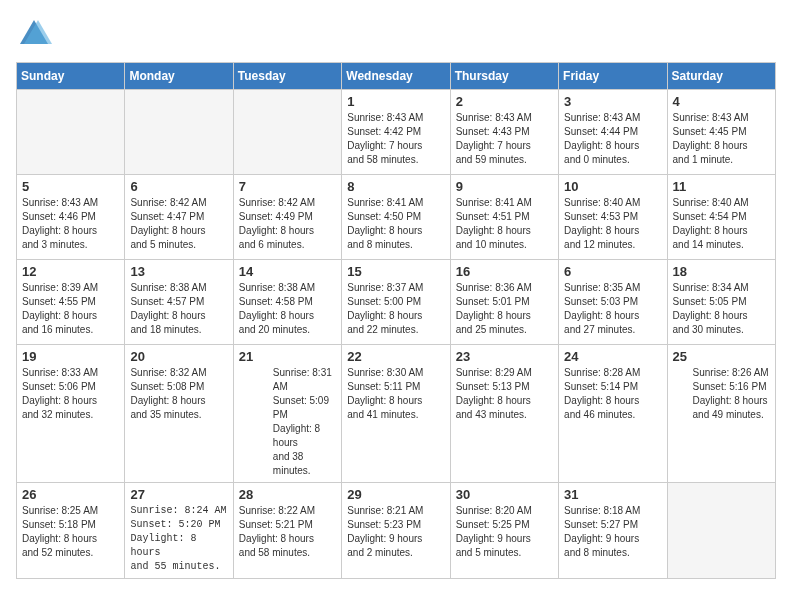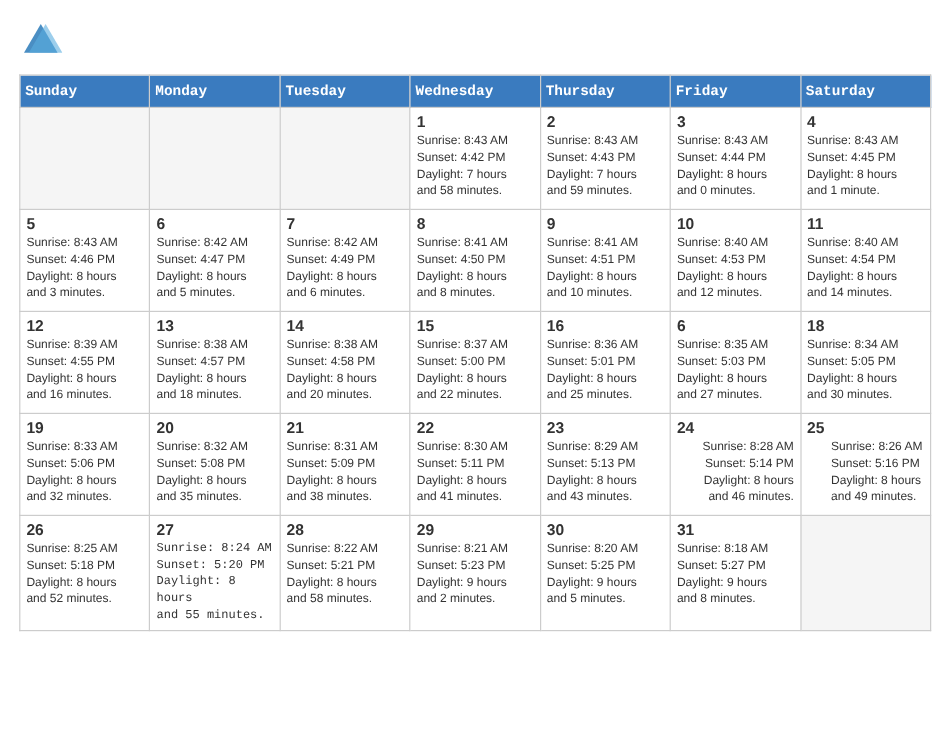--- a/index.html
+++ b/index.html
@@ -52,21 +52,20 @@
       table-layout: fixed;
     }
     .calendar th {
       background: #3a7bbf;
       color: #fff;
       font-size: 12px;
       font-weight: bold;
       padding: 6px 4px;
       text-align: left;
       border: 1px solid #ccc;
-      font-family: Liberation Mono, monospace;
     }
     .calendar td {
       border: 1px solid #ccc;
       vertical-align: top;
       padding: 4px 5px;
       font-size: 10px;
       color: #333;
       height: 85px;
       background: #fff;
     }
@@ -264,42 +263,42 @@
         </td>
         <td>
           <span class="day-num">20</span>
           <div class="day-info" style="white-space: pre-line;">Sunrise: 8:32 AM
 Sunset: 5:08 PM
 Daylight: 8 hours
 and 35 minutes.</div>
         </td>
         <td>
           <span class="day-num">21</span>
-          <div class="day-info" style="white-space: pre-line;">Sunrise: 8:31 AM
+          <div class="day-info" style="white-space: pre-line; margin-left: 34px;">Sunrise: 8:31 AM
 Sunset: 5:09 PM
 Daylight: 8 hours
 and 38 minutes.</div>
         </td>
         <td>
           <span class="day-num">22</span>
           <div class="day-info" style="white-space: pre-line;">Sunrise: 8:30 AM
 Sunset: 5:11 PM
 Daylight: 8 hours
 and 41 minutes.</div>
         </td>
         <td>
           <span class="day-num">23</span>
           <div class="day-info" style="white-space: pre-line;">Sunrise: 8:29 AM
 Sunset: 5:13 PM
 Daylight: 8 hours
 and 43 minutes.</div>
         </td>
         <td>
           <span class="day-num">24</span>
-          <div class="day-info" style="white-space: pre-line; text-align: right;">Sunrise: 8:28 AM
+          <div class="day-info" style="white-space: pre-line;">Sunrise: 8:28 AM
 Sunset: 5:14 PM
 Daylight: 8 hours
 and 46 minutes.</div>
         </td>
         <td>
           <span class="day-num">25</span>
           <div class="day-info" style="white-space: pre-line; margin-left: 20px;">Sunrise: 8:26 AM
 Sunset: 5:16 PM
 Daylight: 8 hours
 and 49 minutes.</div>

